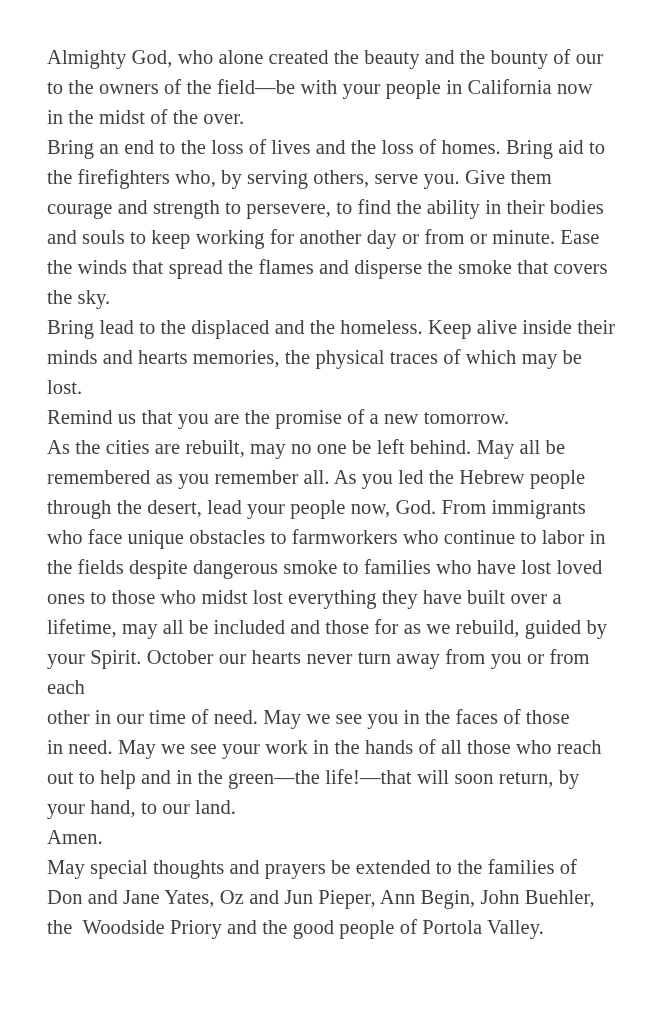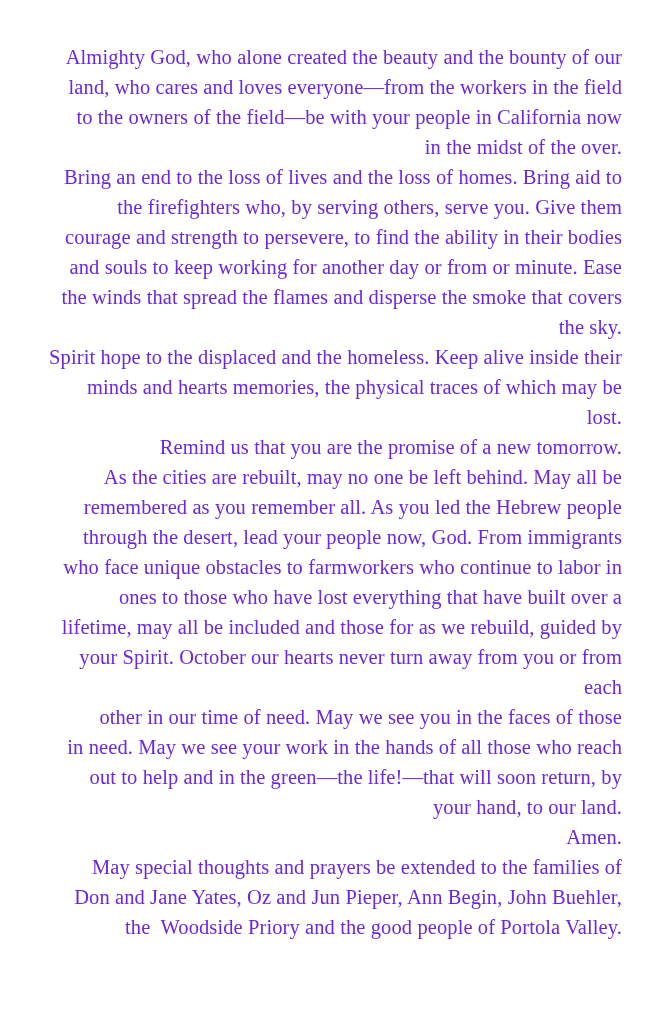--- a/index.html
+++ b/index.html
@@ -16,67 +16,67 @@
     box-sizing: border-box;
   }
   .text-block {
     position: absolute;
     top: 42px;
     left: 47px;
     width: 575px;
     font-family: "Liberation Serif", "DejaVu Serif", serif;
     font-size: 20.5px;
     line-height: 30px;
-    color: #6d28d9;
-    text-align: right;
+    color: #404040;
+    text-align: left;
   }
   .paragraph {
     margin: 0;
     padding: 0;
   }
   .line {
     white-space: pre-wrap;
     letter-spacing: 0.1px;
   }
 </style>
 </head>
 <body>
 
 <div class="page">
   <div class="text-block">
 
     <div class="paragraph">
       <div class="line">Almighty God, who alone created the beauty and the bounty of our</div>
-      <div class="line">land, who cares and loves everyone—from the workers in the field</div>
       <div class="line">to the owners of the field—be with your people in California now</div>
       <div class="line">in the midst of the over.</div>
     </div>
 
     <div class="paragraph">
       <div class="line">Bring an end to the loss of lives and the loss of homes. Bring aid to</div>
       <div class="line">the firefighters who, by serving others, serve you. Give them</div>
       <div class="line">courage and strength to persevere, to find the ability in their bodies</div>
       <div class="line">and souls to keep working for another day or from or minute. Ease</div>
       <div class="line">the winds that spread the flames and disperse the smoke that covers</div>
       <div class="line">the sky.</div>
     </div>
 
     <div class="paragraph">
-      <div class="line">Spirit hope to the displaced and the homeless. Keep alive inside their</div>
+      <div class="line">Bring lead to the displaced and the homeless. Keep alive inside their</div>
       <div class="line">minds and hearts memories, the physical traces of which may be lost.</div>
       <div class="line">Remind us that you are the promise of a new tomorrow.</div>
     </div>
 
 
     <div class="paragraph">
       <div class="line">As the cities are rebuilt, may no one be left behind. May all be</div>
       <div class="line">remembered as you remember all. As you led the Hebrew people</div>
       <div class="line">through the desert, lead your people now, God. From immigrants</div>
       <div class="line">who face unique obstacles to farmworkers who continue to labor in</div>
-      <div class="line">ones to those who have lost everything that have built over a</div>
+      <div class="line">the fields despite dangerous smoke to families who have lost loved</div>
+      <div class="line">ones to those who midst lost everything they have built over a</div>
       <div class="line">lifetime, may all be included and those for as we rebuild, guided by</div>
       <div class="line">your Spirit. October our hearts never turn away from you or from each</div>
       <div class="line">other in our time of need. May we see you in the faces of those</div>
       <div class="line">in need. May we see your work in the hands of all those who reach</div>
       <div class="line">out to help and in the green—the life!—that will soon return, by</div>
       <div class="line">your hand, to our land.</div>
     </div>
 
     <div class="paragraph">
       <div class="line">Amen.</div>

